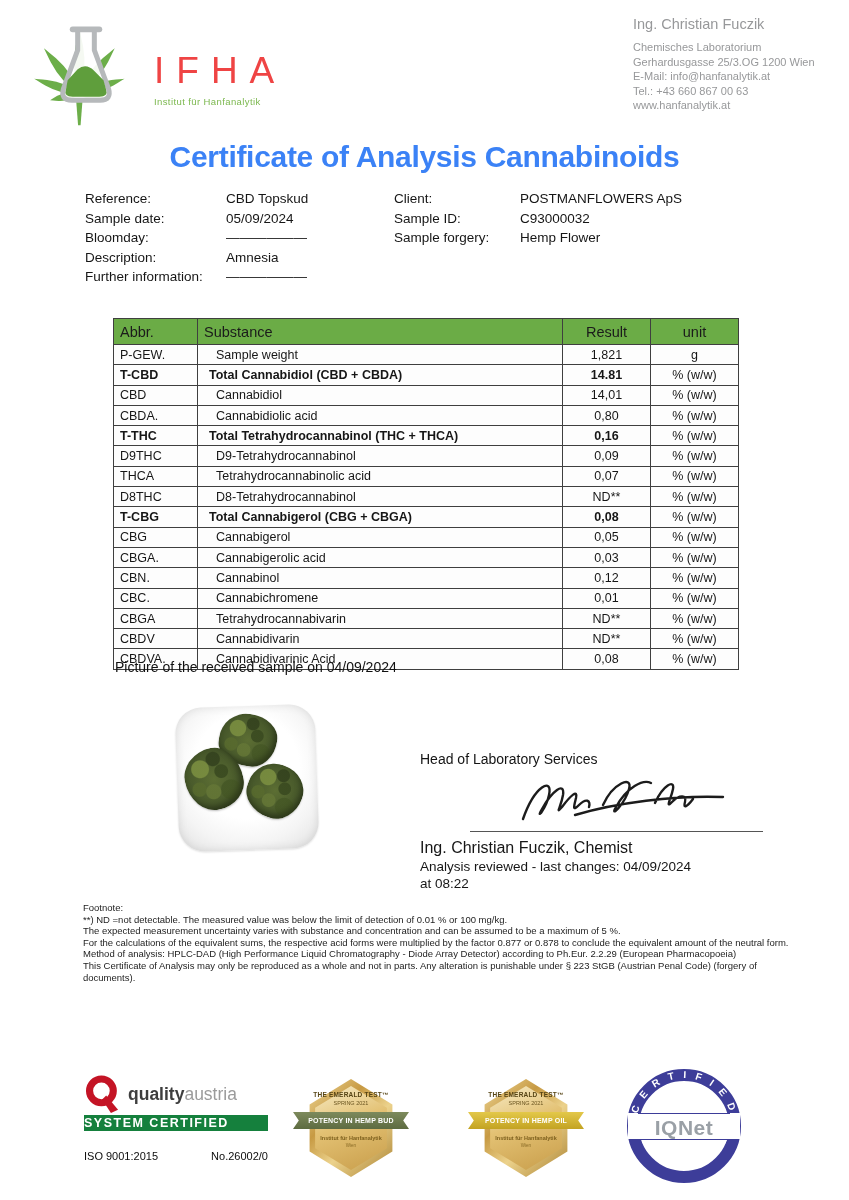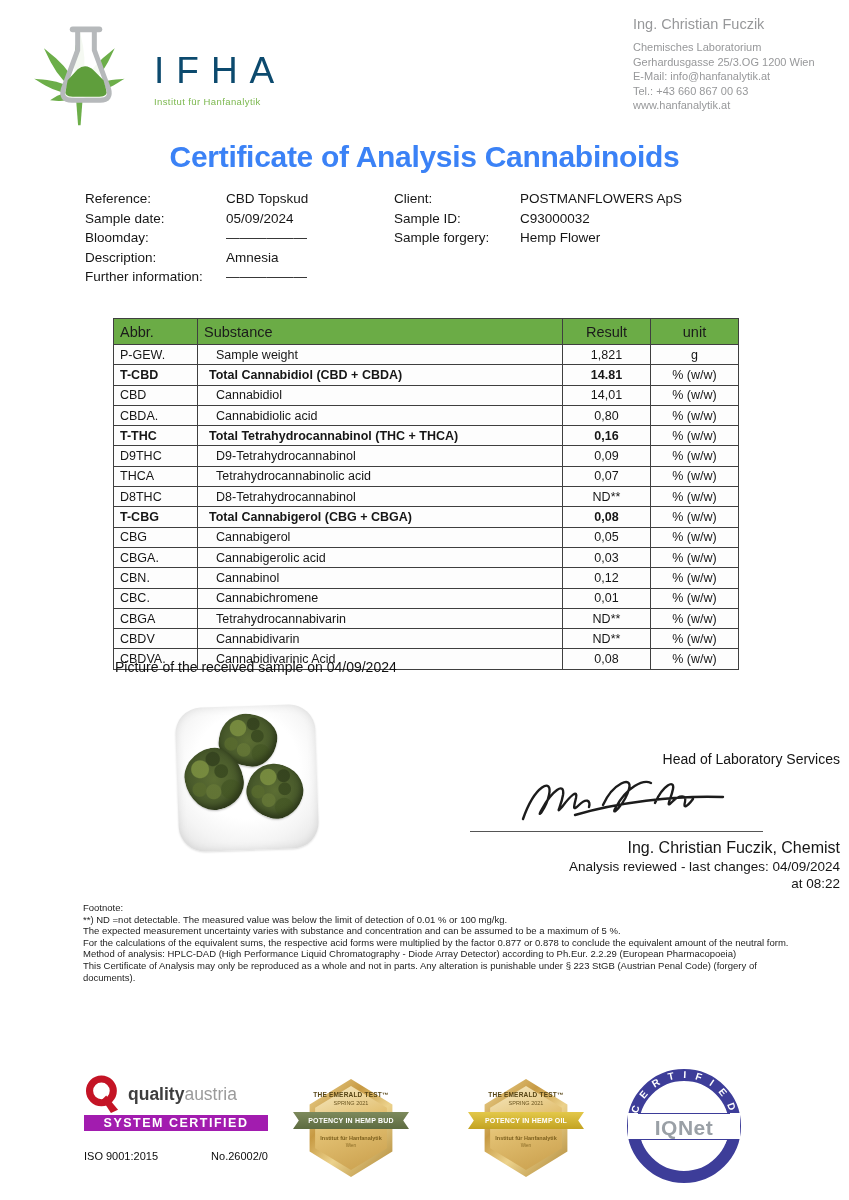--- a/index.html
+++ b/index.html
@@ -7,21 +7,21 @@
     width:849px;height:1200px;position:relative;background:#ffffff;
     font-family:"Liberation Sans","DejaVu Sans",sans-serif;color:#161616;
     overflow:hidden;
   }
   .abs{position:absolute;}
 
   
   #logo{left:26px;top:20px;width:300px;height:110px;}
   #logo-graphic{position:absolute;left:0;top:0;}
   #logo-text{position:absolute;left:128px;top:30px;}
-  #logo-acronym{font-size:37px;letter-spacing:12px;color:#0c4a6e;font-weight:400;}
+  #logo-acronym{font-size:37px;letter-spacing:12px;color:#ef4444;font-weight:400;}
   #logo-subtitle{font-size:9.5px;color:#7cb84f;margin-top:4px;letter-spacing:.4px;}
   #contact{left:633px;top:16px;width:210px;color:#97989a;}
   #contact-name{font-size:14.5px;margin-bottom:8px;}
   .contact-line{font-size:11px;line-height:14.5px;}
 
   
   #doc-title{left:0;top:140px;width:849px;text-align:center;
     font-size:30px;font-weight:700;color:#3b82f6;letter-spacing:-.3px;}
 
   
@@ -63,38 +63,38 @@
       radial-gradient(circle at 75% 72%,rgba(70,88,38,.95) 0 15%,rgba(0,0,0,0) 17%),
       radial-gradient(circle at 22% 62%,rgba(88,106,46,.9) 0 11%,rgba(0,0,0,0) 13%),
       radial-gradient(circle at 55% 18%,rgba(52,66,30,.9) 0 11%,rgba(0,0,0,0) 13%),
       radial-gradient(circle at 50% 50%,#5c6e33 0%,#48592b 60%,#36451f 100%);
     box-shadow:inset -3px -4px 6px rgba(0,0,0,.35),0 1px 2px rgba(0,0,0,.25);}
   #bud-1{left:42px;top:8px;width:58px;height:52px;border-radius:48% 52% 42% 58%/55% 45% 58% 42%;transform:rotate(8deg);}
   #bud-2{left:8px;top:42px;width:58px;height:62px;border-radius:55% 45% 52% 48%/45% 58% 42% 55%;transform:rotate(-12deg);}
   #bud-3{left:70px;top:58px;width:56px;height:54px;border-radius:50% 50% 45% 55%/52% 48% 55% 45%;transform:rotate(20deg);}
 
   
-  #signature-block{left:420px;top:751px;width:420px;text-align:right;}
+  #signature-block{left:420px;top:751px;width:420px;text-align:left;}
   #sig-title{font-size:14px;color:#141414;}
   #sig-script{margin:2px auto 0;display:block;}
   #sig-line{width:293px;border-top:1px solid #555;margin:0 auto;position:relative;left:-14px;}
   #sig-name{font-size:16px;margin-top:7px;}
   #sig-reviewed{font-size:13.5px;margin-top:2px;}
   #sig-time{font-size:13.5px;margin-top:2px;}
 
   
   #footnote{left:83px;top:902px;width:706px;font-size:9.5px;line-height:11.6px;color:#1d1d1d;}
 
   
   #qa-badge{left:84px;top:1074px;width:184px;}
   #qa-top{display:flex;align-items:center;height:40px;}
   #qa-brand{font-size:17.5px;color:#9b9b9b;margin-left:6px;white-space:nowrap;}
   #qa-brand b{color:#3e3e3e;}
-  #qa-banner{margin-top:1px;background:#a21caf;color:#ffffff;font-weight:700;
-    font-size:12.5px;letter-spacing:1.5px;text-align:center;height:16px;line-height:16px;}
+  #qa-banner{margin-top:1px;background:#15803d;color:#ffffff;font-weight:700;
+    font-size:12.5px;letter-spacing:1.5px;height:16px;line-height:16px;}
   #qa-iso-row{display:flex;justify-content:space-between;font-size:11px;font-weight:400;
     color:#0d0d0d;margin-top:19px;}
 
   .emerald{top:1079px;width:104px;height:98px;}
   #emerald-bud{left:299px;}
   #emerald-oil{left:474px;}
   .hex{position:absolute;left:7px;top:0;width:90px;height:98px;
     clip-path:polygon(50% 0%,96% 26%,96% 74%,50% 100%,4% 74%,4% 26%);
     background:linear-gradient(135deg,#f2dda0 0%,#c79a43 34%,#ecd28c 58%,#a87f2e 100%);}
   .hex-inner{position:absolute;left:13px;top:7px;width:78px;height:84px;

